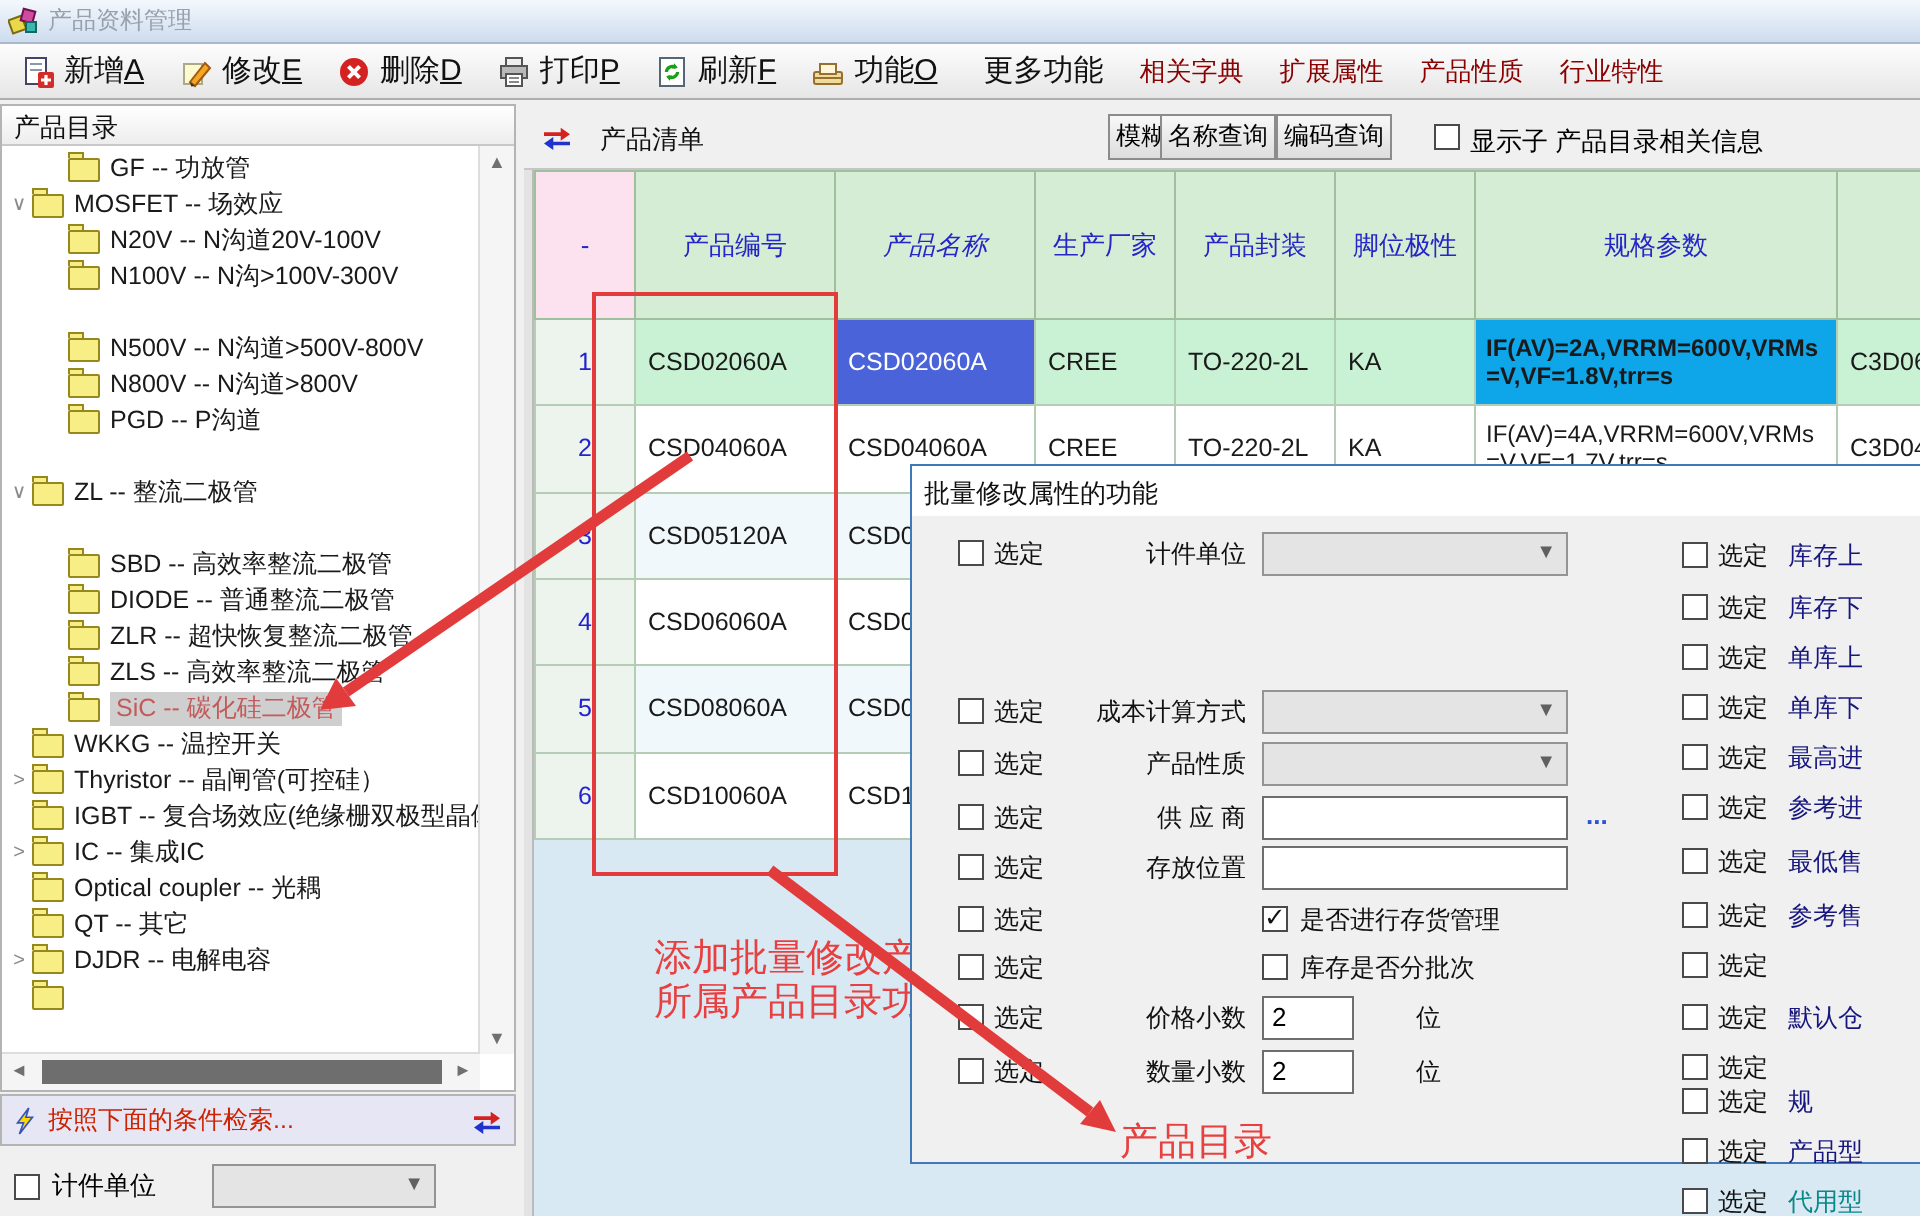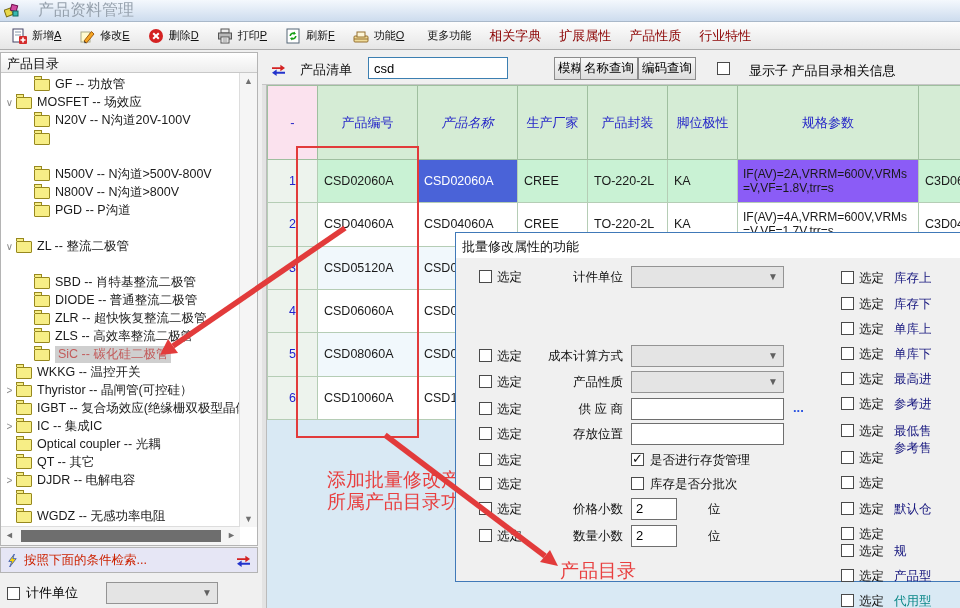--- a/index.html
+++ b/index.html
@@ -2,26 +2,26 @@
 <html><head>
 <meta charset="utf-8">
 <style>
   html,body{margin:0;padding:0;background:#888;}
   #app{position:relative;width:960px;height:608px;background:#f0f0f0;overflow:hidden;
        font-family:"Liberation Sans","DejaVu Sans",sans-serif;cursor:default;}
   
   .titlebar{position:absolute;left:0;top:0;width:960px;height:22px;
     background:linear-gradient(#f4f8fd,#cddcee);border-bottom:1px solid #a9b8c9;
     display:flex;align-items:center;padding-left:4px;box-sizing:border-box;}
-  .titlebar .title{color:#96a1ad;font-size:16px;margin-left:18px;}
+  .titlebar .title{color:#96a1ad;font-size:12px;margin-left:4px;}
   
   .toolbar{position:absolute;left:0;top:22px;width:960px;height:28px;
     background:linear-gradient(#fdfdfd,#e6e6e6);border-bottom:1px solid #adadad;
     display:flex;align-items:center;padding-left:2px;box-sizing:border-box;}
-  .tbtn{display:flex;align-items:center;gap:5px;padding:3px 9px;font-size:11px;color:#111;}
+  .tbtn{display:flex;align-items:center;gap:5px;padding:3px 9px;font-size:15px;color:#111;}
   .tbtn u{text-decoration:underline;}
   .ticon svg{display:block;}
   .tlink{color:#8b0000;font-size:13px;margin:0 9px;}
   .tlink:first-of-type{margin-left:32px;}
   
   .cat{position:absolute;left:0;top:52px;width:258px;height:494px;background:#fff;
     border:1px solid #b4b4b4;box-sizing:border-box;}
   .cat-header{height:20px;border-bottom:1px solid #c8c8c8;background:linear-gradient(#ffffff,#ededed);
     font-size:13px;color:#111;padding:2px 0 0 6px;box-sizing:border-box;}
   .tree{position:absolute;left:0;top:20px;right:17px;bottom:18px;overflow:hidden;}
@@ -48,21 +48,21 @@
   .cb{width:13px;height:13px;border:1px solid #4a4a4a;background:#fff;box-sizing:border-box;position:relative;display:inline-block;}
   
   .main{position:absolute;left:262px;top:52px;width:698px;height:556px;background:#d9e9f4;overflow:hidden;}
   .listbar{position:absolute;left:0;top:0;width:698px;height:33px;background:#f0f0f0;border-bottom:1px solid #c6c6c6;box-sizing:border-box;}
   .listbar .ltitle{position:absolute;left:38px;top:9px;font-size:13px;color:#111;}
   .searchbox{position:absolute;left:106px;top:5px;width:140px;height:22px;border:1px solid #3c7fb1;
     background:#fff;font-size:13px;padding:0 0 0 5px;box-sizing:border-box;font-family:inherit;}
   .qbtn{position:absolute;top:5px;width:58px;height:23px;background:linear-gradient(#f8f8f8,#ddd);
     border:1px solid #8c8c8c;font-size:12.5px;display:flex;align-items:center;justify-content:center;box-sizing:border-box;}
   .lb-cb{position:absolute;left:455px;top:10px;}
-  .lb-cblabel{position:absolute;left:473px;top:10px;font-size:13px;margin-left:14px;}
+  .lb-cblabel{position:absolute;left:473px;top:10px;font-size:13px;}
   
   .grid{position:absolute;left:0;top:33px;width:698px;bottom:0;background:#d9e9f4;}
   .gutter{position:absolute;left:0;top:0;bottom:0;width:4px;background:#e3e3e3;border-right:1px solid #bbb;}
   .thead{position:absolute;left:5px;top:0;height:75px;display:flex;}
   .hcell{display:flex;align-items:center;justify-content:center;font-size:13px;color:#2525c8;
     background:#d5ecd5;border-right:1px solid #9fbf9f;border-bottom:1px solid #9fbf9f;
     border-top:1px solid #9fbf9f;box-sizing:border-box;height:75px;}
   .hcell.first{background:#fbe2ee;border-left:1px solid #9fbf9f;}
   .trow{position:absolute;left:5px;display:flex;}
   .tcell{display:flex;align-items:center;font-size:12.5px;color:#1a1a1a;padding-left:6px;
@@ -203,20 +203,21 @@
           <span class="lbl">MOSFET -- 场效应</span>
         </div>
         <div class="titem" style="top: 38px; left: 20px;">
           <span class="exp"></span>
           <span class="folder"></span>
           <span class="lbl">N20V -- N沟道20V-100V</span>
         </div>
         <div class="titem" style="top: 56px; left: 20px;">
           <span class="exp"></span>
           <span class="folder"></span>
+          <span class="lbl">N100V -- N沟&gt;100V-300V</span>
         </div>
         <div class="titem" style="top: 92px; left: 20px;">
           <span class="exp"></span>
           <span class="folder"></span>
           <span class="lbl">N500V -- N沟道&gt;500V-800V</span>
         </div>
         <div class="titem" style="top: 110px; left: 20px;">
           <span class="exp"></span>
           <span class="folder"></span>
           <span class="lbl">N800V -- N沟道&gt;800V</span>
@@ -227,21 +228,21 @@
           <span class="lbl">PGD -- P沟道</span>
         </div>
         <div class="titem" style="top: 164px; left: 2px;">
           <span class="exp">∨</span>
           <span class="folder"></span>
           <span class="lbl">ZL -- 整流二极管</span>
         </div>
         <div class="titem" style="top: 200px; left: 20px;">
           <span class="exp"></span>
           <span class="folder"></span>
-          <span class="lbl">SBD -- 肖特基整流二极管</span>
+          <span class="lbl">SBD -- 高效率整流二极管</span>
         </div>
         <div class="titem" style="top: 218px; left: 20px;">
           <span class="exp"></span>
           <span class="folder"></span>
           <span class="lbl">DIODE -- 普通整流二极管</span>
         </div>
         <div class="titem" style="top: 236px; left: 20px;">
           <span class="exp"></span>
           <span class="folder"></span>
           <span class="lbl">ZLR -- 超快恢复整流二极管</span>
@@ -287,25 +288,20 @@
           <span class="lbl">QT -- 其它</span>
         </div>
         <div class="titem" style="top: 398px; left: 2px;">
           <span class="exp">&gt;</span>
           <span class="folder"></span>
           <span class="lbl">DJDR -- 电解电容</span>
         </div>
         <div class="titem" style="top: 416px; left: 2px;">
           <span class="exp"></span>
           <span class="folder"></span>
-        </div>
-        <div class="titem" style="top: 434px; left: 2px;">
-          <span class="exp"></span>
-          <span class="folder"></span>
-          <span class="lbl">WGDZ -- 无感功率电阻</span>
         </div>
         <div class="titem" style="top: 452px; left: 2px;">
           <span class="lbl">ZLQ -- 整流桥（排桥、桥堆）</span>
         </div>
       </div>
     <div class="vscroll">
       <span class="sarrow" style="top:0;">▲</span>
       <span class="sarrow" style="bottom:0;">▼</span>
     </div>
     <div class="hscroll">
@@ -340,21 +336,20 @@
 
   <div class="main">
     <div class="listbar">
       <span class="swap-wrap" style="left:8px;top:10px;">
         <svg width="17" height="13" viewBox="0 0 18 14">
             <path d="M2 4.5h9V2l5 3.5-5 3.5V6.5H2z" fill="#d42222"></path>
             <path d="M16 9.5H7V7l-5 3.5L7 14v-2.5h9z" fill="#2233cc"></path>
           </svg>
       </span>
       <span class="ltitle">产品清单</span>
-      <input class="searchbox" value="csd" style="">
       <span id="qbtns"><div class="qbtn" style="left: 255px; margin-left: 37px;">模糊查询</div><div class="qbtn" style="left: 318px;">名称查询</div><div class="qbtn" style="left: 376px;">编码查询</div></span>
       <span class="cb lb-cb"></span>
       <span class="lb-cblabel">显示子 产品目录相关信息</span>
     </div>
     <div class="grid">
       <div class="gutter"></div>
       <div class="thead" id="thead">
           <div class="hcell first" style="width: 51px;">-</div>
           <div class="hcell" style="width: 100px;">产品编号</div>
           <div class="hcell" style="width: 100px; font-style: italic;">产品名称</div>
@@ -365,21 +360,21 @@
           <div class="hcell" style="width: 100px;"></div>
         </div>
       <div id="tbody">
           <div class="trow" style="top: 75px; height: 43.34px;">
             <div class="tcell numcell" style="width: 51px; height: 43.34px;">1</div>
             <div class="tcell" style="width: 100px; height: 43.34px; background: rgb(201, 242, 212);">CSD02060A</div>
             <div class="tcell selcell" style="width: 100px; height: 43.34px;">CSD02060A</div>
             <div class="tcell" style="width: 70px; height: 43.34px; background: rgb(201, 242, 212);">CREE</div>
             <div class="tcell" style="width: 80px; height: 43.34px; background: rgb(201, 242, 212);">TO-220-2L</div>
             <div class="tcell" style="width: 70px; height: 43.34px; background: rgb(201, 242, 212);">KA</div>
-            <div class="tcell speccell" style="width: 181px; height: 43.34px; background: #8b5cf6;">IF(AV)=2A,VRRM=600V,VRMs=V,VF=1.8V,trr=s</div>
+            <div class="tcell speccell" style="width: 181px; height: 43.34px; background: #0ea5e9; font-weight: bold;">IF(AV)=2A,VRRM=600V,VRMs=V,VF=1.8V,trr=s</div>
             <div class="tcell" style="width: 100px; height: 43.34px; background: rgb(201, 242, 212);">C3D06</div>
           </div>
           <div class="trow" style="top: 118.33px; height: 43.34px;">
             <div class="tcell numcell" style="width: 51px; height: 43.34px;">2</div>
             <div class="tcell" style="width: 100px; height: 43.34px; background: rgb(255, 255, 255);">CSD04060A</div>
             <div class="tcell" style="width: 100px; height: 43.34px; background: rgb(255, 255, 255);">CSD04060A</div>
             <div class="tcell" style="width: 70px; height: 43.34px; background: rgb(255, 255, 255);">CREE</div>
             <div class="tcell" style="width: 80px; height: 43.34px; background: rgb(255, 255, 255);">TO-220-2L</div>
             <div class="tcell" style="width: 70px; height: 43.34px; background: rgb(255, 255, 255);">KA</div>
             <div class="tcell speccell" style="width: 181px; height: 43.34px; background: rgb(255, 255, 255);">IF(AV)=4A,VRRM=600V,VRMs=V,VF=1.7V,trr=s</div>
@@ -497,21 +492,21 @@
       <div class="dsel" style="left: 403px; top: 138px;">选定</div>
       <div class="rlabel" style="top: 138px;">最高进</div>
       <div class="dcb" style="left: 385px; top: 164px;"></div>
       <div class="dsel" style="left: 403px; top: 163px;">选定</div>
       <div class="rlabel" style="top: 163px;">参考进</div>
       <div class="dcb" style="left: 385px; top: 191px;"></div>
       <div class="dsel" style="left: 403px; top: 190px;">选定</div>
       <div class="rlabel" style="top: 190px;">最低售</div>
       <div class="dcb" style="left: 385px; top: 218px;"></div>
       <div class="dsel" style="left: 403px; top: 217px;">选定</div>
-      <div class="rlabel" style="top: 207px;">参考售</div>
+      <div class="rlabel" style="top: 217px;">参考售</div>
       <div class="dcb" style="left: 385px; top: 243px;"></div>
       <div class="dsel" style="left: 403px; top: 242px;">选定</div>
       <div class="dcb" style="left: 385px; top: 269px;"></div>
       <div class="dsel" style="left: 403px; top: 268px;">选定</div>
       <div class="rlabel" style="top: 268px;">默认仓</div>
       <div class="dcb" style="left: 385px; top: 294px;"></div>
       <div class="dsel" style="left: 403px; top: 293px;">选定</div>
       <div class="dcb" style="left: 385px; top: 311px;"></div>
       <div class="dsel" style="left: 403px; top: 310px;">选定</div>
       <div class="rlabel" style="top: 310px;">规</div>

